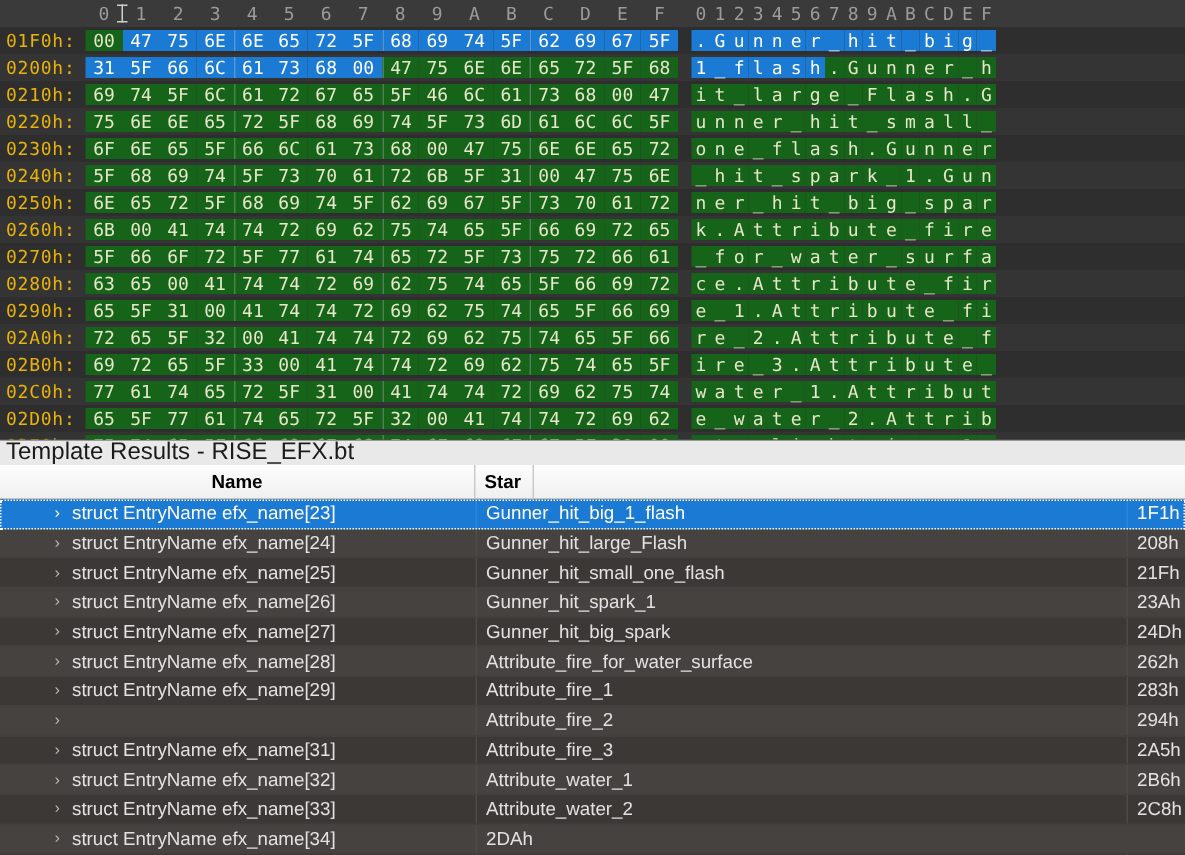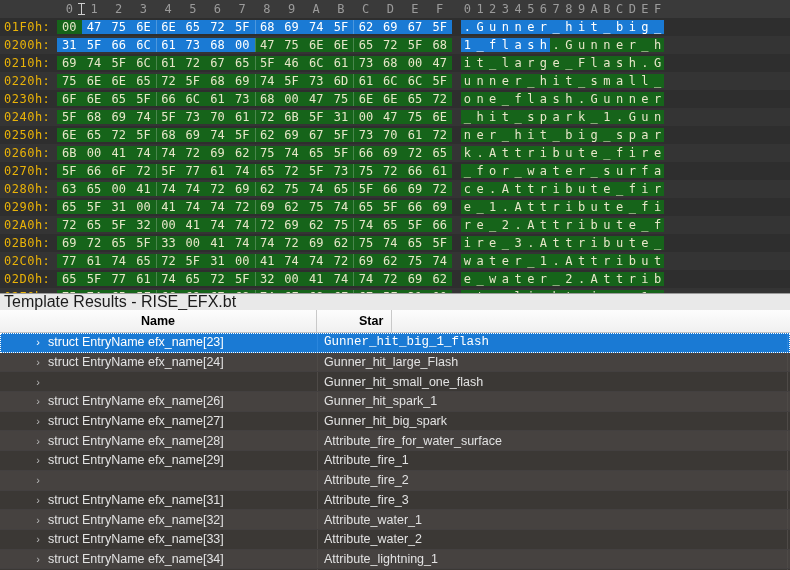--- a/index.html
+++ b/index.html
@@ -107,21 +107,21 @@
     font-weight:bold;
   }
   .colhdr .cell{
     display:flex;align-items:center;justify-content:center;
     border-right:1px solid #c9c9c9;
     box-sizing:border-box;
     height:100%;
   }
   .c-name{width:317px;flex:0 0 317px;text-align:right;}
   .c-value{width:434px;flex:0 0 434px;}
-  .c-start{width:39px;flex:0 0 39px;justify-content:flex-start!important;padding-left:6px;margin-left:36px;}
+  .c-start{width:39px;flex:0 0 39px;justify-content:flex-start!important;padding-left:6px;}
 
   .rows{position:relative;}
   .row{
     display:flex;
     height:19.7px;
     font-size:12.5px;
     color:#e2e2e2;
     align-items:center;
     box-sizing:border-box;
     border-bottom:1px solid #434040;
@@ -130,21 +130,21 @@
   .row.sel{background:#1a7ad4;color:#ffffff;border-bottom:1px solid #1a7ad4;}
   .row .cell{
     height:100%;
     display:flex;align-items:center;
     box-sizing:border-box;
     overflow:hidden;white-space:nowrap;
   }
   .row .cell.nm{padding-left:0;}
   .row .cell.vl{padding-left:6px;border-left:1px solid #4e4a47;}
   .row .cell.st{padding-left:6px;border-left:1px solid #4e4a47;}
-  .row.sel .cell.vl,.row.sel .cell.st{border-left:1px solid #2a86dd;font-family:Liberation Mono, monospace;}
+  .row.sel .cell.vl,.row.sel .cell.st{border-left:1px solid #2a86dd;}
   .row .arrow{
     width:48px;flex:0 0 48px;
     display:flex;align-items:center;justify-content:flex-end;
     padding-right:8px;box-sizing:border-box;
     color:#b9b9b9;font-size:11px;
   }
   .row.sel .arrow{color:#ffffff;}
   .selfocus{
     position:absolute;left:0;right:0;height:19.7px;
     border:1px dotted #ffffff;box-sizing:border-box;pointer-events:none;
@@ -214,20 +214,21 @@
           <div class="cell vl c-value">
             <span>Gunner_hit_large_Flash</span>
           </div>
           <div class="cell st c-start">
             <span>208h</span>
           </div>
         </div>
         <div class="row">
           <div class="cell nm c-name">
             <div class="arrow">›</div>
+            <span>struct EntryName efx_name[25]</span>
           </div>
           <div class="cell vl c-value">
             <span>Gunner_hit_small_one_flash</span>
           </div>
           <div class="cell st c-start">
             <span>21Fh</span>
           </div>
         </div>
         <div class="row alt">
           <div class="cell nm c-name">
@@ -321,23 +322,20 @@
             <span>Attribute_water_2</span>
           </div>
           <div class="cell st c-start">
             <span>2C8h</span>
           </div>
         </div>
         <div class="row alt">
           <div class="cell nm c-name">
             <div class="arrow">›</div>
             <span>struct EntryName efx_name[34]</span>
-          </div>
-          <div class="cell vl c-value">
-            <span>Attribute_lightning_1</span>
           </div>
           <div class="cell st c-start">
             <span>2DAh</span>
           </div>
         </div>
         <div class="row">
           <div class="cell nm c-name"></div>
           <div class="cell vl c-value"></div>
           <div class="cell st c-start"></div>
         </div>

